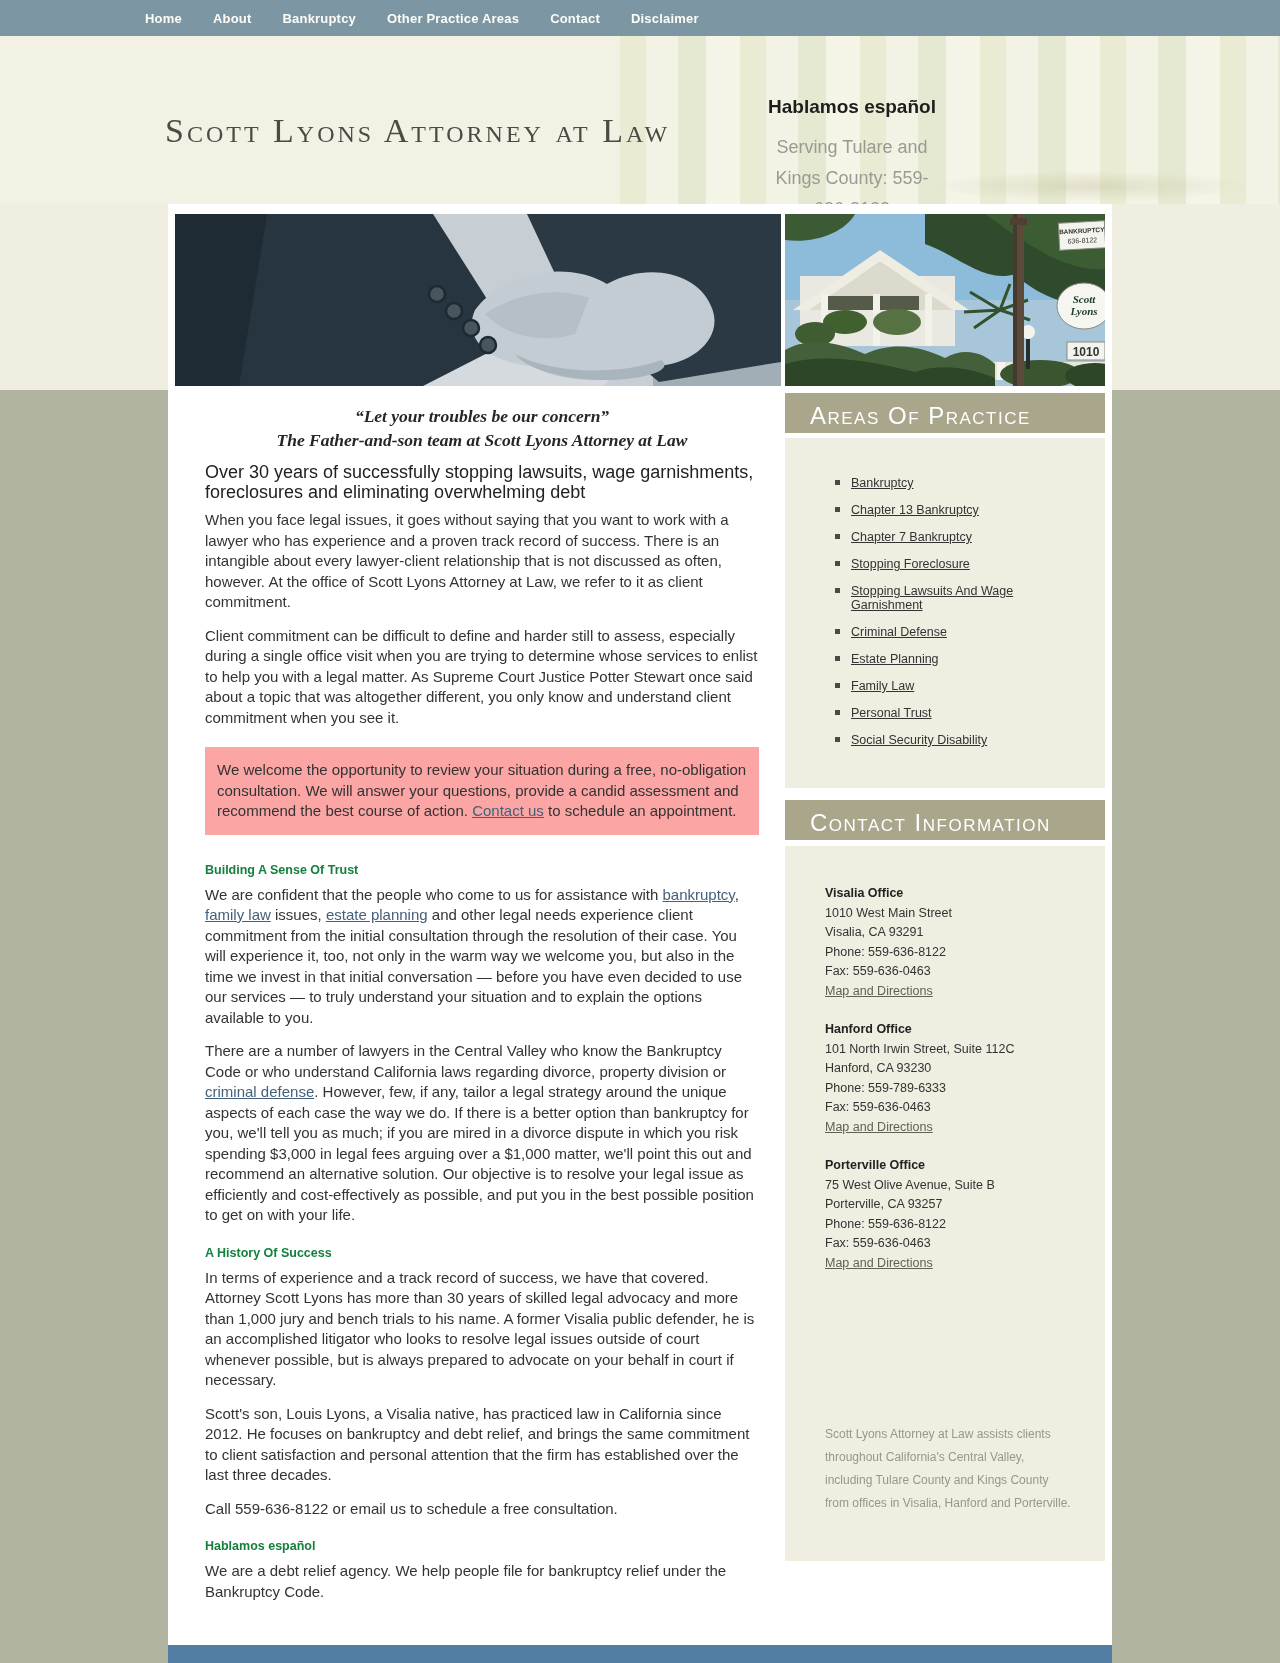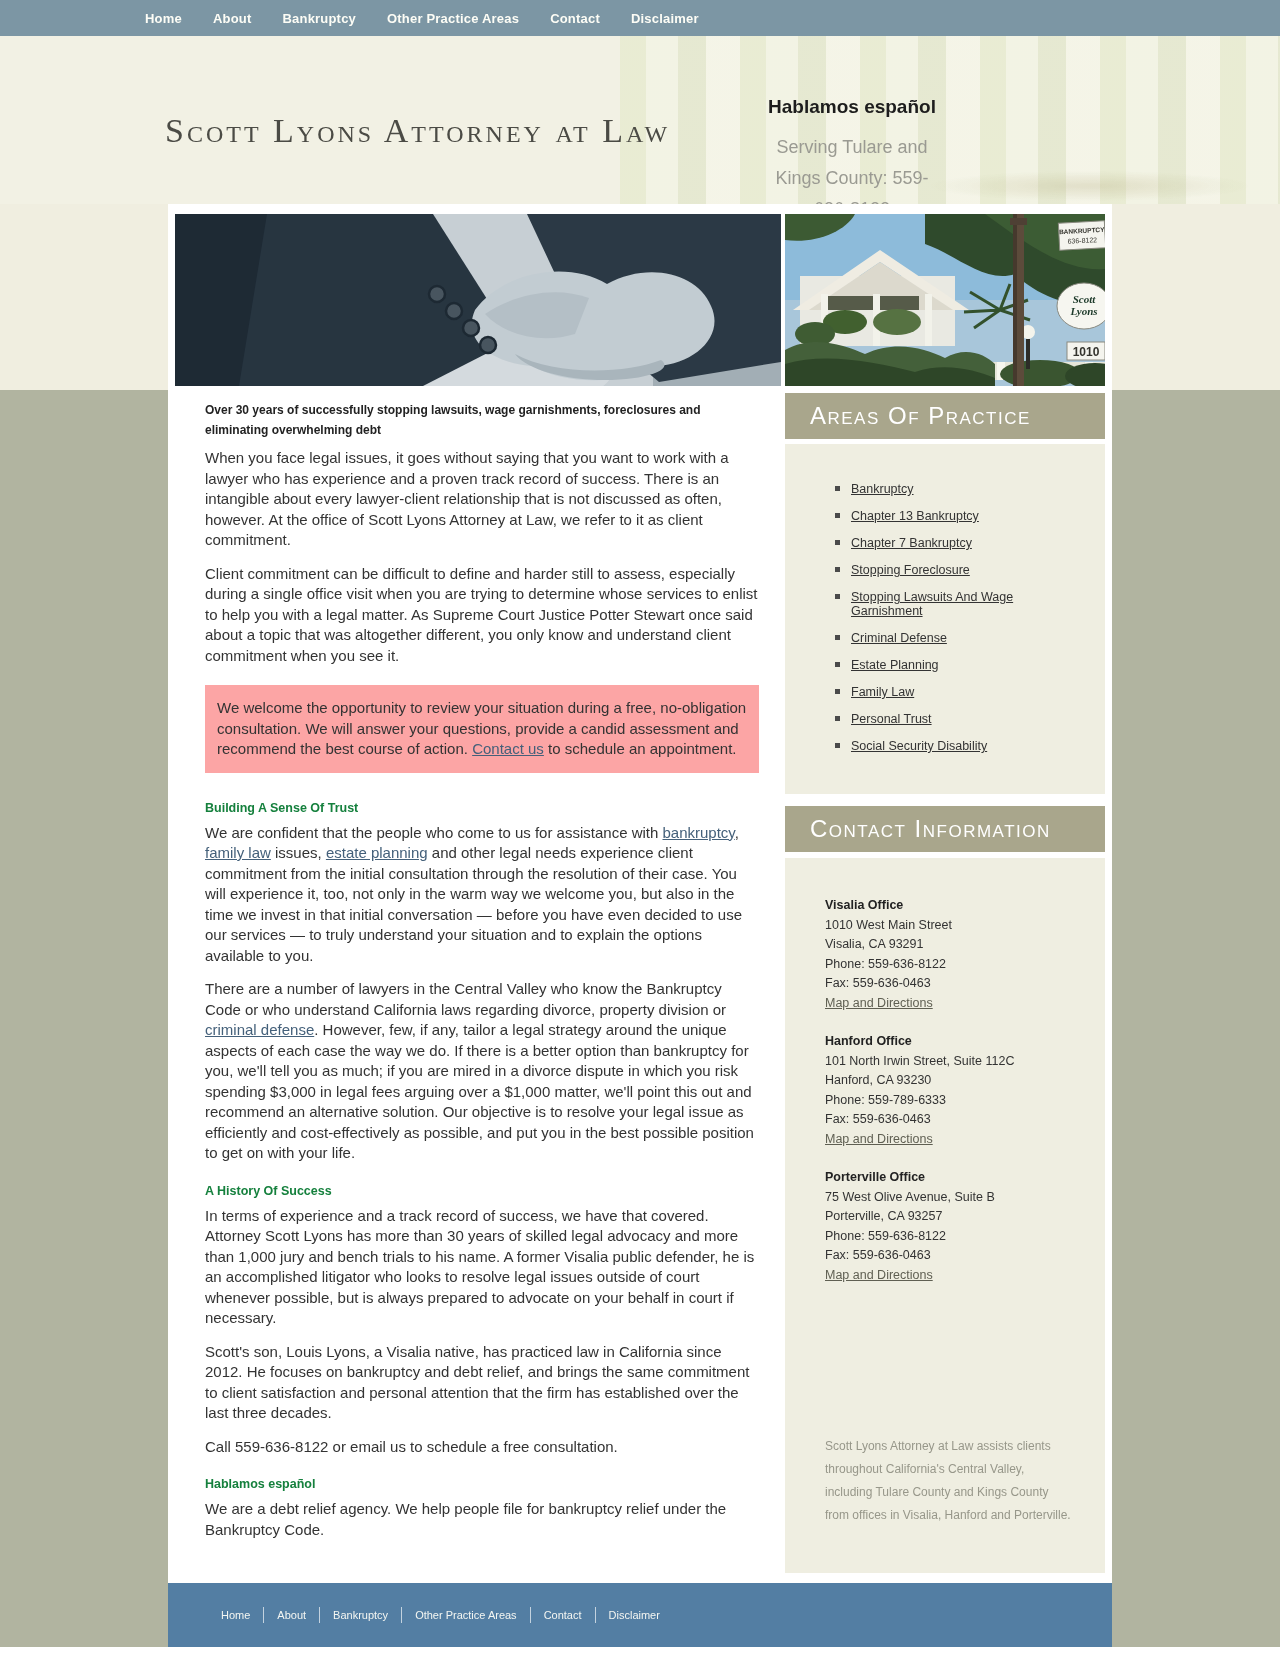--- a/index.html
+++ b/index.html
@@ -54,29 +54,29 @@
   .photo-main { width:606px; height:172px; display:block; }
   .photo-side { width:320px; height:172px; display:block; }
   .cols { display:flex; align-items:flex-start; }
   .main-col { flex:1; padding:14px 26px 30px 30px; }
   .side-col { width:320px; flex:0 0 320px; margin-top:7px; }
   
   .quote { text-align:center; font-family:"Liberation Serif", serif; font-style:italic;
     font-weight:bold; font-size:17.5px; color:#262626; line-height:24px; margin:4px 0 10px 0; }
   h1.page-title { font-family:"Liberation Serif", serif; font-size:24px; font-weight:bold;
     color:#111; padding-left:22px; margin:20px 0 30px 0; }
-  .lede { font-size:12px; font-weight:bold; color:#222; line-height:20px; margin-bottom:8px; }
+  .lede { font-size:18px; font-weight:normal; color:#222; line-height:20px; margin-bottom:8px; }
   .main-col p { font-size:15px; line-height:20.5px; color:#333; margin-bottom:13px; }
   .main-col h3 { font-size:12.5px; color:#15803d; margin:20px 0 8px 0; }
   .main-col a { color:#44607a; text-decoration:underline; cursor:pointer; }
   .callout { background:#fca5a5; padding:13px 12px; margin:19px 0 28px 0; }
   .callout p { margin:0; color:#333; }
   .fine { font-size:11.5px; }
   
-  .side-header { background:#a9a68c; color:#fff; height:46px; line-height:46px;
+  .side-header { background:#a9a68c; color:#fff; height:40px; line-height:46px;
     padding-left:25px; font-variant:small-caps; font-size:24px; letter-spacing:1.5px; }
   .side-block { background:#efeee1; }
   .practice-block { margin-top:5px; padding:38px 18px 28px 50px; }
   .practice-block ul { list-style:none; }
   .practice-block li { position:relative; padding-left:16px; margin-bottom:13px; font-size:12.5px; }
   .practice-block li::before { content:""; position:absolute; left:0; top:4px; width:5px; height:5px; background:#4a4a4a; }
   .practice-block a { color:#333; text-decoration:underline; cursor:pointer; }
   .contact-header { margin-top:12px; }
   .contact-block { margin-top:6px; padding:38px 20px 46px 40px; min-height:650px; position:relative; }
   .office { margin-bottom:19px; font-size:12.5px; line-height:19.5px; }
@@ -171,20 +171,24 @@
         <text x="299" y="89" font-size="11" font-weight="bold" font-style="italic" fill="#1d3a2a" text-anchor="middle" font-family="serif">Scott</text>
         <text x="299" y="101" font-size="11" font-weight="bold" font-style="italic" fill="#1d3a2a" text-anchor="middle" font-family="serif">Lyons</text>
         <rect x="282" y="128" width="38" height="18" fill="#f4f4ee" stroke="#8a8a80"></rect>
         <text x="301" y="142" font-size="12" font-weight="bold" fill="#33332d" text-anchor="middle">1010</text>
       </svg>
     </div>
 
     <div class="cols">
 
       <div class="main-col">
+        <div class="quote">
+          <div>“Let your troubles be our concern”</div>
+          <div>The Father-and-son team at Scott Lyons Attorney at Law</div>
+        </div>
 
 
         <div class="lede">Over 30 years of successfully stopping lawsuits, wage garnishments, foreclosures and eliminating overwhelming debt</div>
 
         <p>When you face legal issues, it goes without saying that you want to work with a lawyer who has experience and a proven track record of success. There is an intangible about every lawyer-client relationship that is not discussed as often, however. At the office of Scott Lyons Attorney at Law, we refer to it as client commitment.</p>
         <p>Client commitment can be difficult to define and harder still to assess, especially during a single office visit when you are trying to determine whose services to enlist to help you with a legal matter. As Supreme Court Justice Potter Stewart once said about a topic that was altogether different, you only know and understand client commitment when you see it.</p>
 
         <div class="callout">
           <p><span>We welcome the opportunity to review your situation during a free, no-obligation consultation. We will answer your questions, provide a candid assessment and recommend the best course of action. </span><a>Contact us</a><span> to schedule an appointment.</span></p>
         </div>

